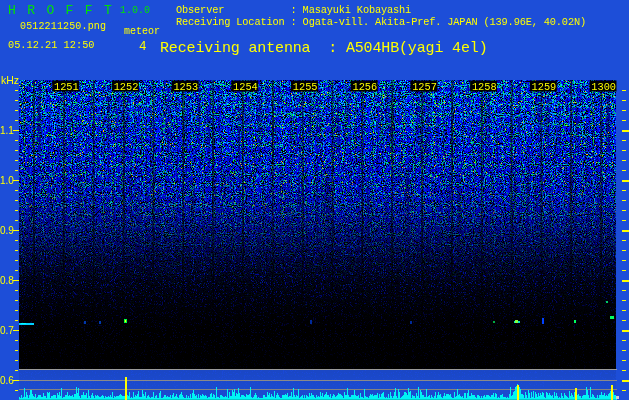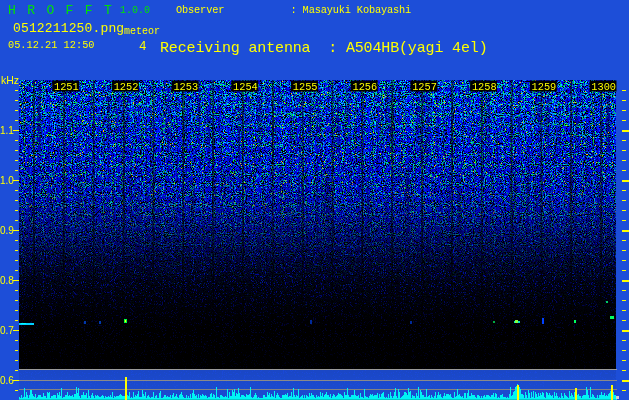--- a/index.html
+++ b/index.html
@@ -3,25 +3,26 @@
 html,body{margin:0;padding:0;background:#000;width:629px;height:400px;overflow:hidden}
 *{box-sizing:border-box}
 body{font-family:"Liberation Mono",monospace;-webkit-font-smoothing:none}
 .t{position:absolute;white-space:pre;line-height:1}
 .y{color:#ffff00}
 .g{color:#00e400}
 </style></head><body>
 <div style="position:relative;width:629px;height:400px;background:#1d4ed8">
 <div class="t g" style="left:8px;top:4px;font-size:13px;letter-spacing:11.4px">HROFFT</div>
 <div class="t g" style="left:120px;top:6px;font-size:10px;letter-spacing:0px">1.0.0</div>
-<div class="t y" style="left:13px;top:21.7px;font-size:13px;letter-spacing:0.15px">0512211250.png</div>
+<div class="t y" style="left:20px;top:21.7px;font-size:10px;letter-spacing:0.15px">0512211250.png</div>
 <div class="t y" style="left:124px;top:26.5px;font-size:10px">meteor</div>
 <div class="t y" style="left:8px;top:40px;font-size:10.3px">05.12.21 12:50</div>
 <div class="t y" style="left:139px;top:41px;font-size:12.5px">4</div>
 <div class="t y" style="left:176px;top:5px;font-size:10.3px;letter-spacing:-0.15px">Observer           : Masayuki Kobayashi</div>
+<div class="t y" style="left:176px;top:17px;font-size:10.3px;letter-spacing:-0.15px">Receiving Location : Ogata-vill. Akita-Pref. JAPAN (139.96E, 40.02N)</div>
 <div class="t y" style="left:160px;top:41px;font-size:15px;letter-spacing:-0.15px">Receiving antenna  : A504HB(yagi 4el)</div>
 <svg width="629" height="400" style="position:absolute;left:0;top:0">
 <defs>
 <filter id="nMain" x="0" y="0" width="100%" height="100%" color-interpolation-filters="sRGB">
  <feTurbulence type="fractalNoise" baseFrequency="0.9" numOctaves="2" seed="11"></feTurbulence>
  <feColorMatrix type="matrix" values="2.6 0 0 0 -0.8  2.6 0 0 0 -0.8  2.6 0 0 0 -0.8  0 0 0 0 1"></feColorMatrix>
  <feComponentTransfer result="base">
    <feFuncR type="discrete" tableValues="0 0 0 0 0 0 0 0 0 0 0 0"></feFuncR>
    <feFuncG type="discrete" tableValues="0 0 0 0 0 0 0.02 0.08 0.16 0.3 0.5 0.8"></feFuncG>
    <feFuncB type="discrete" tableValues="0 0 0 0.62 0.85 1 1 1 1 1 1 1"></feFuncB>

